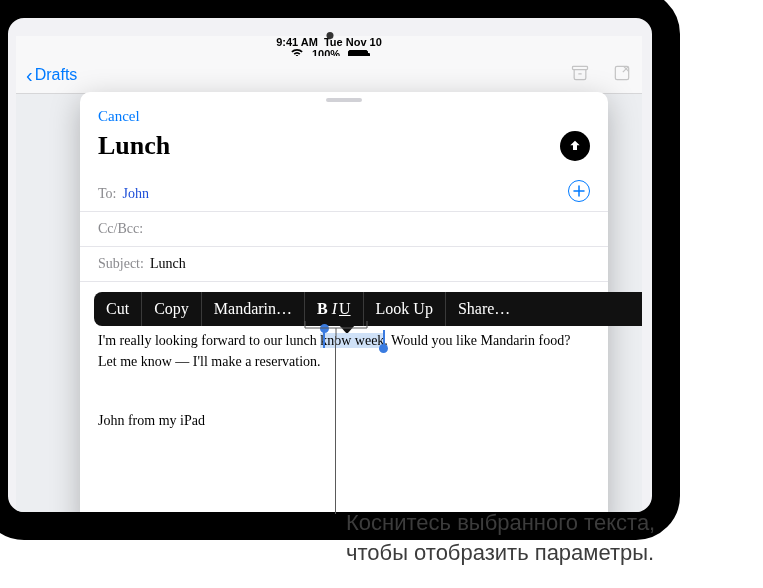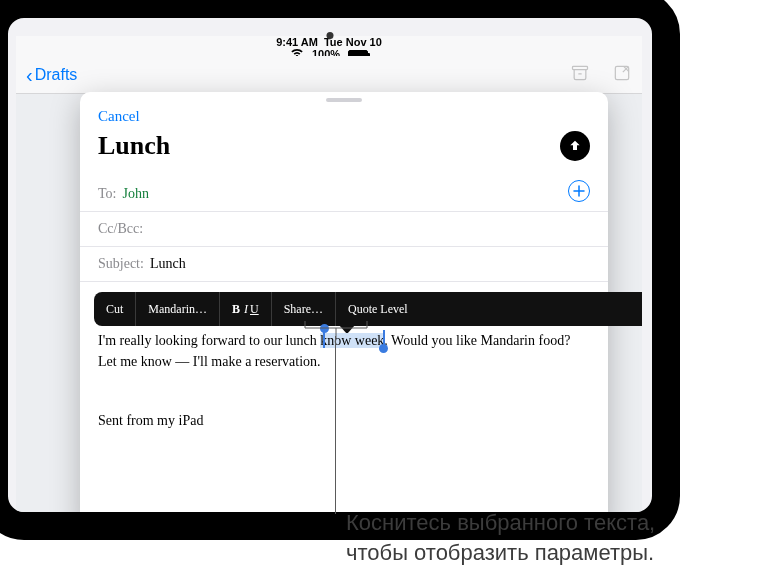--- a/index.html
+++ b/index.html
@@ -111,41 +111,41 @@
     background: #000; display: flex; align-items: center; justify-content: center;
   }
   .row {
     display: flex; align-items: flex-end;
     padding: 9px 18px;
     border-bottom: 1px solid #e5e5ea;
     font-size: 14px;
     color: #8a8a8e;
   }
   .row .label { color: #8a8a8e; margin-right: 6px; }
-  .recipient { color: #15803d; }
+  .recipient { color: #1d4ed8; }
   .subject-val { color: #000; }
   .add-contact {
     margin-left: auto;
     width: 22px; height: 22px; border-radius: 50%;
     border: 1.5px solid #007aff; color: #007aff;
     display: flex; align-items: center; justify-content: center;
     font-size: 16px; line-height: 1;
   }
   
   .context-menu {
     position: absolute;
     left: 14px; top: 200px;
     width: 576px;
     height: 34px;
     background: #111;
     border-radius: 8px;
     display: flex;
     align-items: stretch;
     color: #fff;
-    font-size: 12px;
+    font-size: 16px;
     overflow: hidden;
   }
   .ctx-item {
     padding: 0 12px;
     display: flex; align-items: center;
     border-right: 1px solid #3a3a3a;
     white-space: nowrap;
   }
   .ctx-item:last-child { border-right: none; }
   .ctx-menu-tail {
@@ -278,41 +278,42 @@
       <div class="row">
         <span class="label">Cc/Bcc:</span>
       </div>
       <div class="row">
         <span class="label">Subject:</span>
         <span class="subject-val">Lunch</span>
       </div>
 
       <div class="context-menu">
         <div class="ctx-item">Cut</div>
+        <div class="ctx-item">Copy</div>
         <div class="ctx-item">Mandarin…</div>
         <div class="ctx-item">
           <span style="font-weight:700;margin-right:2px">B</span>
           <span style="font-style:italic;margin:0 2px">I</span>
           <span style="text-decoration:underline">U</span>
         </div>
+        <div class="ctx-item">Look Up</div>
         <div class="ctx-item">Share…</div>
-        <div class="ctx-item">Quote Level</div>
 
       </div>
       <div class="ctx-menu-tail"></div>
 
       <div class="body-area">
         <div class="para">
           <span>I'm really looking forward to our lunch </span><span class="selected-text">know week</span><span>. Would you like Mandarin food? Let me know — I'll make a reservation.</span>
           <span class="sel-handle start"></span>
           <span class="sel-stick start"></span>
           <span class="sel-handle end"></span>
           <span class="sel-stick end"></span>
         </div>
-        <div class="sig">Sent from my iPad</div>
+        <div class="sig">John from my iPad</div>
       </div>
     </div>
 
   </div>
 </div>
 
 <svg class="callout-bracket" viewBox="0 0 64 18">
   <path d="M1 1 v7 h62 v-7 M32 8 v10" stroke="#5a5a5a" stroke-width="1" fill="none"></path>
 </svg>
 <div class="callout-line"></div>

